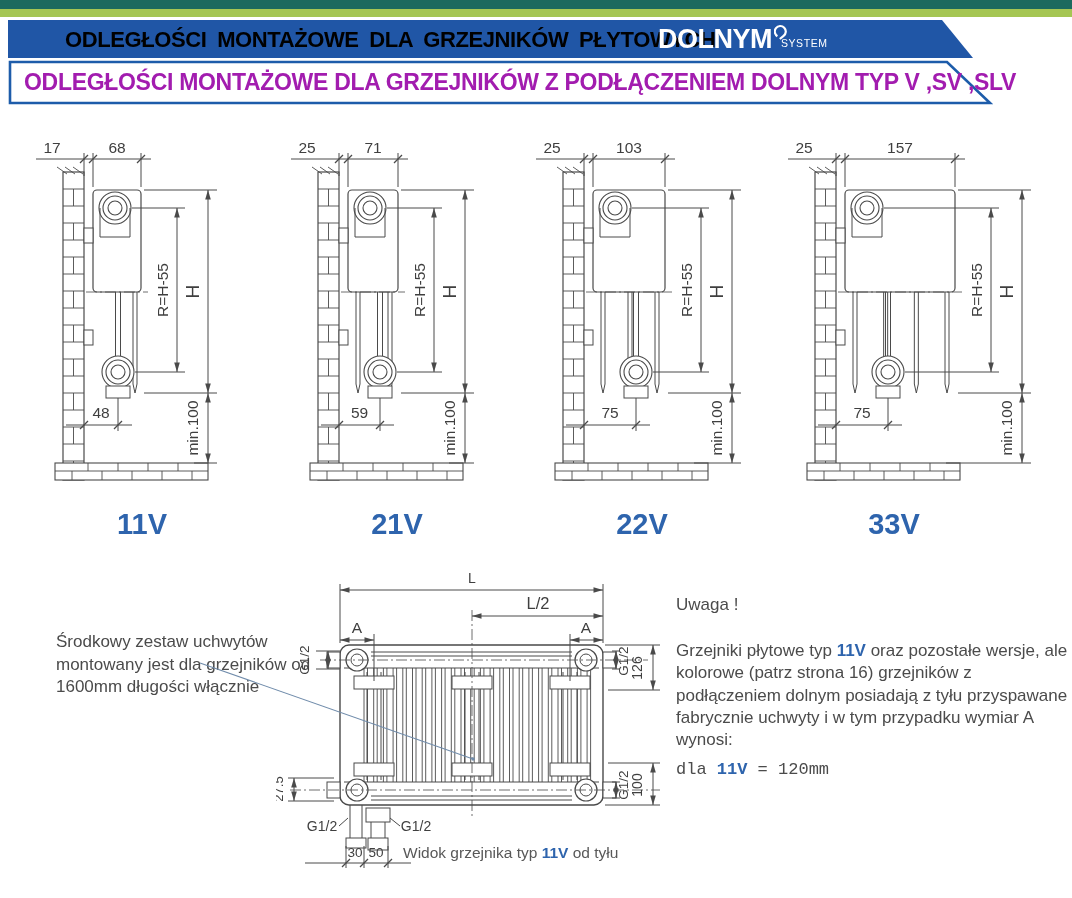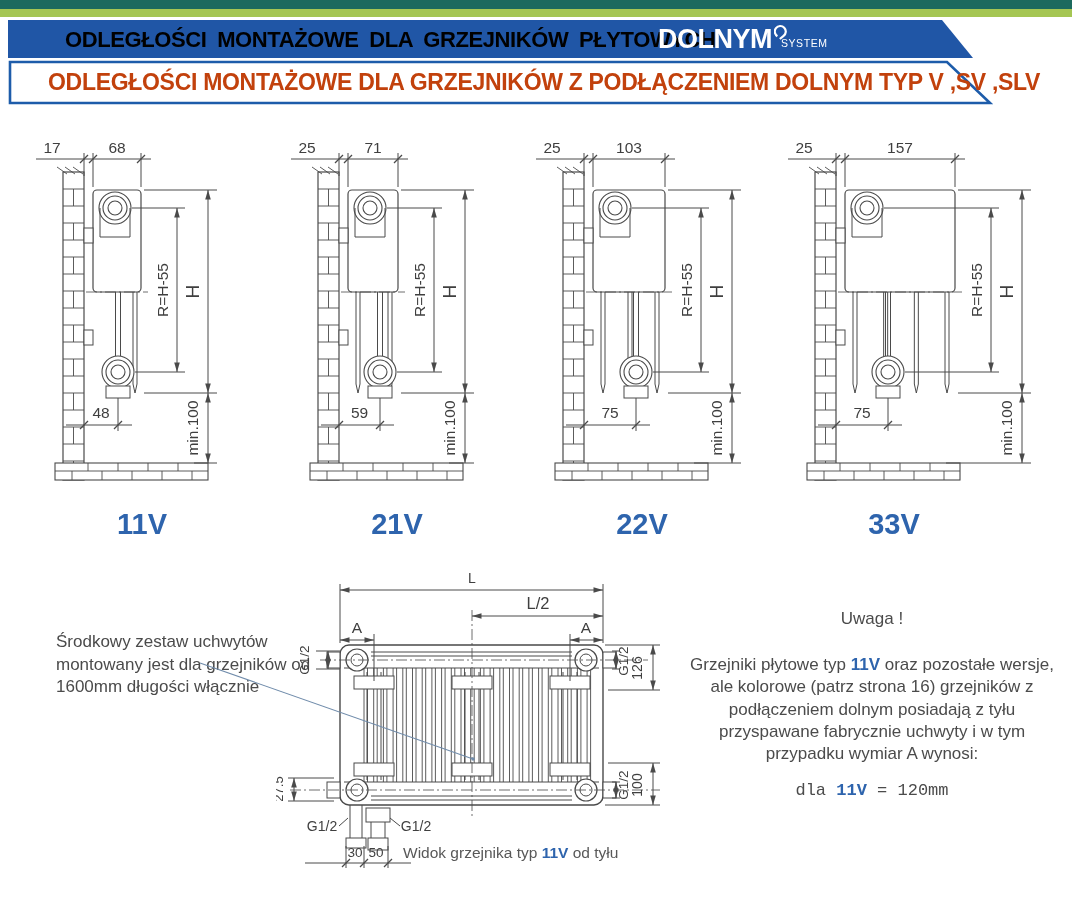--- a/index.html
+++ b/index.html
@@ -11,30 +11,30 @@
   .banner-blue{position:absolute;left:0;top:20px;width:990px;height:38px;background:#2056a6;
                -webkit-clip-path:polygon(8px 0,942px 0,973px 38px,8px 38px);
                clip-path:polygon(8px 0,942px 0,973px 38px,8px 38px);}
   .t1{position:absolute;left:38px;top:24px;height:32px;line-height:32px;color:#000000;
       font-size:22px;font-weight:700;letter-spacing:-0.4px;word-spacing:5px;white-space:nowrap;margin-left:27px;}
   .brand{position:absolute;left:658px;top:22px;height:34px;color:#fff;white-space:nowrap;}
   .brand-name{font-size:27px;font-weight:800;letter-spacing:-0.5px;vertical-align:baseline;}
   .brand-mark{display:inline-block;width:14px;margin-left:-2px;vertical-align:8px;}
   .brand-sub{font-size:10.5px;font-weight:400;letter-spacing:0.6px;margin-left:-12px;vertical-align:1px;}
   .banner-white-svg{position:absolute;left:0;top:60px;}
-  .t2{position:absolute;left:48px;top:67px;height:30px;line-height:30px;color:#c2410c;
+  .t2{position:absolute;left:24px;top:67px;height:30px;line-height:30px;color:#a21caf;
       font-size:23px;font-weight:600;letter-spacing:-0.3px;white-space:nowrap;}
   
   .dmount{position:absolute;top:130px;width:252px;height:418px;}
   
   .left-note{position:absolute;left:56px;top:631px;width:256px;font-size:17px;line-height:1.33;
              color:#4b4b4b;}
   .rear-mount{position:absolute;left:276px;top:556px;width:442px;height:345px;}
   .right-notes{position:absolute;left:676px;top:595px;width:392px;color:#4b4b4b;font-size:17px;}
-  .right-notes p{margin:14px;text-align:center;}
+  .right-notes p{margin:0;}
   .uwaga{margin-bottom:0;}
   .par{margin-top:25px !important;line-height:1.31;}
   .dla{margin-top:7px !important;line-height:1.45;font-family:Liberation Mono, monospace;}
   .seg-blue{color:#2e64ad;font-weight:600;}
   .leader{position:absolute;left:0;top:0;pointer-events:none;}
   svg text{font-family:"Liberation Sans",sans-serif;}
 </style>
 </head>
 <body>
 

